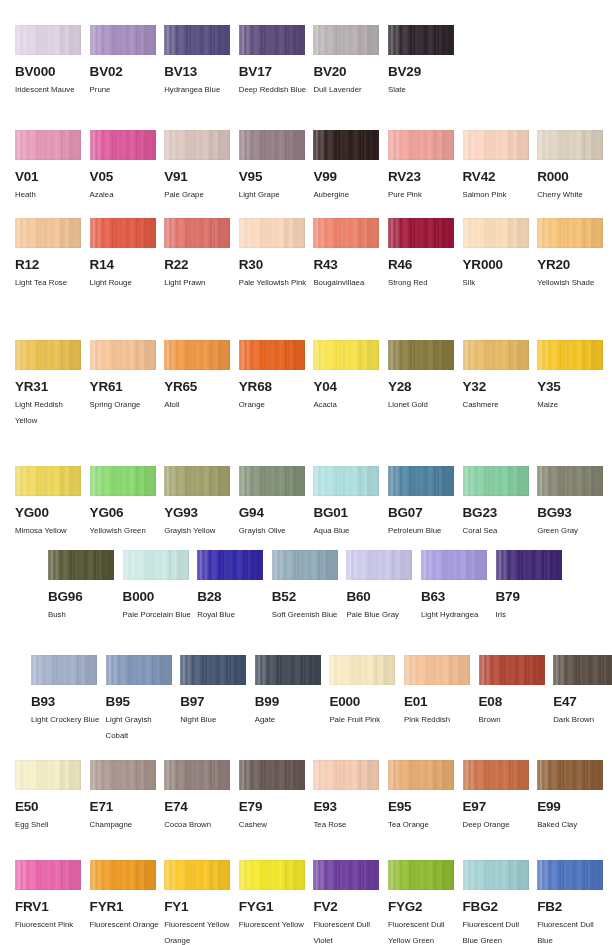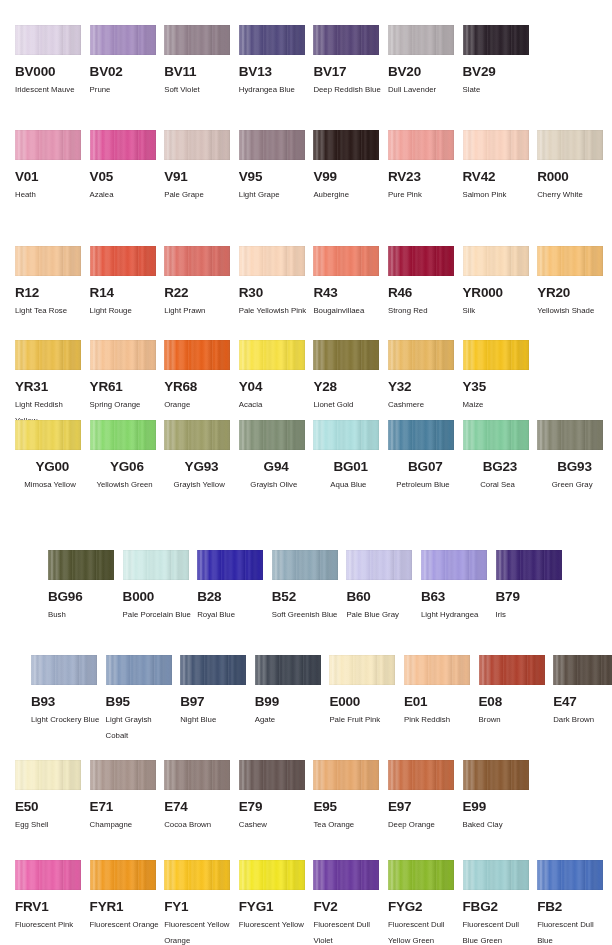--- a/index.html
+++ b/index.html
@@ -111,29 +111,20 @@
       <div class="cell">
         <div class="swatch" style="background: rgb(165, 140, 192);">
           <div class="tex a"></div>
           <div class="tex b"></div>
           <div class="edge"></div>
         </div>
         <div class="code">BV02</div>
         <div class="name">Prune</div>
       </div>
       <div class="cell">
-        <div class="swatch" style="background: rgb(147, 129, 140);">
-          <div class="tex a"></div>
-          <div class="tex b"></div>
-          <div class="edge"></div>
-        </div>
-        <div class="code">BV11</div>
-        <div class="name">Soft Violet</div>
-      </div>
-      <div class="cell">
         <div class="swatch" style="background: rgb(82, 74, 126);">
           <div class="tex a"></div>
           <div class="tex b"></div>
           <div class="edge"></div>
         </div>
         <div class="code">BV13</div>
         <div class="name">Hydrangea Blue</div>
       </div>
       <div class="cell">
         <div class="swatch" style="background: rgb(87, 69, 119);">
@@ -230,21 +221,21 @@
       <div class="cell">
         <div class="swatch" style="background: rgb(222, 210, 191);">
           <div class="tex a"></div>
           <div class="tex b"></div>
           <div class="edge"></div>
         </div>
         <div class="code">R000</div>
         <div class="name">Cherry White</div>
       </div>
     </div>
-    <div class="row" style="position: absolute; top: 246px; left: 0px;">
+    <div class="row" style="position: absolute; top: 218px; left: 0px;">
       <div class="cell">
         <div class="swatch" style="background: rgb(244, 197, 150);">
           <div class="tex a"></div>
           <div class="tex b"></div>
           <div class="edge"></div>
         </div>
         <div class="code">R12</div>
         <div class="name">Light Tea Rose</div>
       </div>
       <div class="cell">
@@ -324,20 +315,29 @@
       <div class="cell">
         <div class="swatch" style="background: rgb(246, 194, 147);">
           <div class="tex a"></div>
           <div class="tex b"></div>
           <div class="edge"></div>
         </div>
         <div class="code">YR61</div>
         <div class="name">Spring Orange</div>
       </div>
       <div class="cell">
+        <div class="swatch" style="background: rgb(239, 149, 63);">
+          <div class="tex a"></div>
+          <div class="tex b"></div>
+          <div class="edge"></div>
+        </div>
+        <div class="code">YR65</div>
+        <div class="name">Atoll</div>
+      </div>
+      <div class="cell">
         <div class="swatch" style="background: rgb(233, 97, 27);">
           <div class="tex a"></div>
           <div class="tex b"></div>
           <div class="edge"></div>
         </div>
         <div class="code">YR68</div>
         <div class="name">Orange</div>
       </div>
       <div class="cell">
         <div class="swatch" style="background: rgb(249, 227, 69);">
@@ -369,21 +369,21 @@
       <div class="cell">
         <div class="swatch" style="background: rgb(246, 196, 31);">
           <div class="tex a"></div>
           <div class="tex b"></div>
           <div class="edge"></div>
         </div>
         <div class="code">Y35</div>
         <div class="name">Maize</div>
       </div>
     </div>
-    <div class="row" style="position: absolute; top: 420px; left: 0px; text-align: center;">
+    <div class="row" style="position: absolute; top: 466px; left: 0px;">
       <div class="cell">
         <div class="swatch" style="background: rgb(238, 215, 86);">
           <div class="tex a"></div>
           <div class="tex b"></div>
           <div class="edge"></div>
         </div>
         <div class="code">YG00</div>
         <div class="name">Mimosa Yellow</div>
       </div>
       <div class="cell">
@@ -618,20 +618,29 @@
         <div class="name">Cocoa Brown</div>
       </div>
       <div class="cell">
         <div class="swatch" style="background: rgb(101, 85, 82);">
           <div class="tex a"></div>
           <div class="tex b"></div>
           <div class="edge"></div>
         </div>
         <div class="code">E79</div>
         <div class="name">Cashew</div>
+      </div>
+      <div class="cell">
+        <div class="swatch" style="background: rgb(247, 203, 177);">
+          <div class="tex a"></div>
+          <div class="tex b"></div>
+          <div class="edge"></div>
+        </div>
+        <div class="code">E93</div>
+        <div class="name">Tea Rose</div>
       </div>
       <div class="cell">
         <div class="swatch" style="background: rgb(231, 169, 111);">
           <div class="tex a"></div>
           <div class="tex b"></div>
           <div class="edge"></div>
         </div>
         <div class="code">E95</div>
         <div class="name">Tea Orange</div>
       </div>

